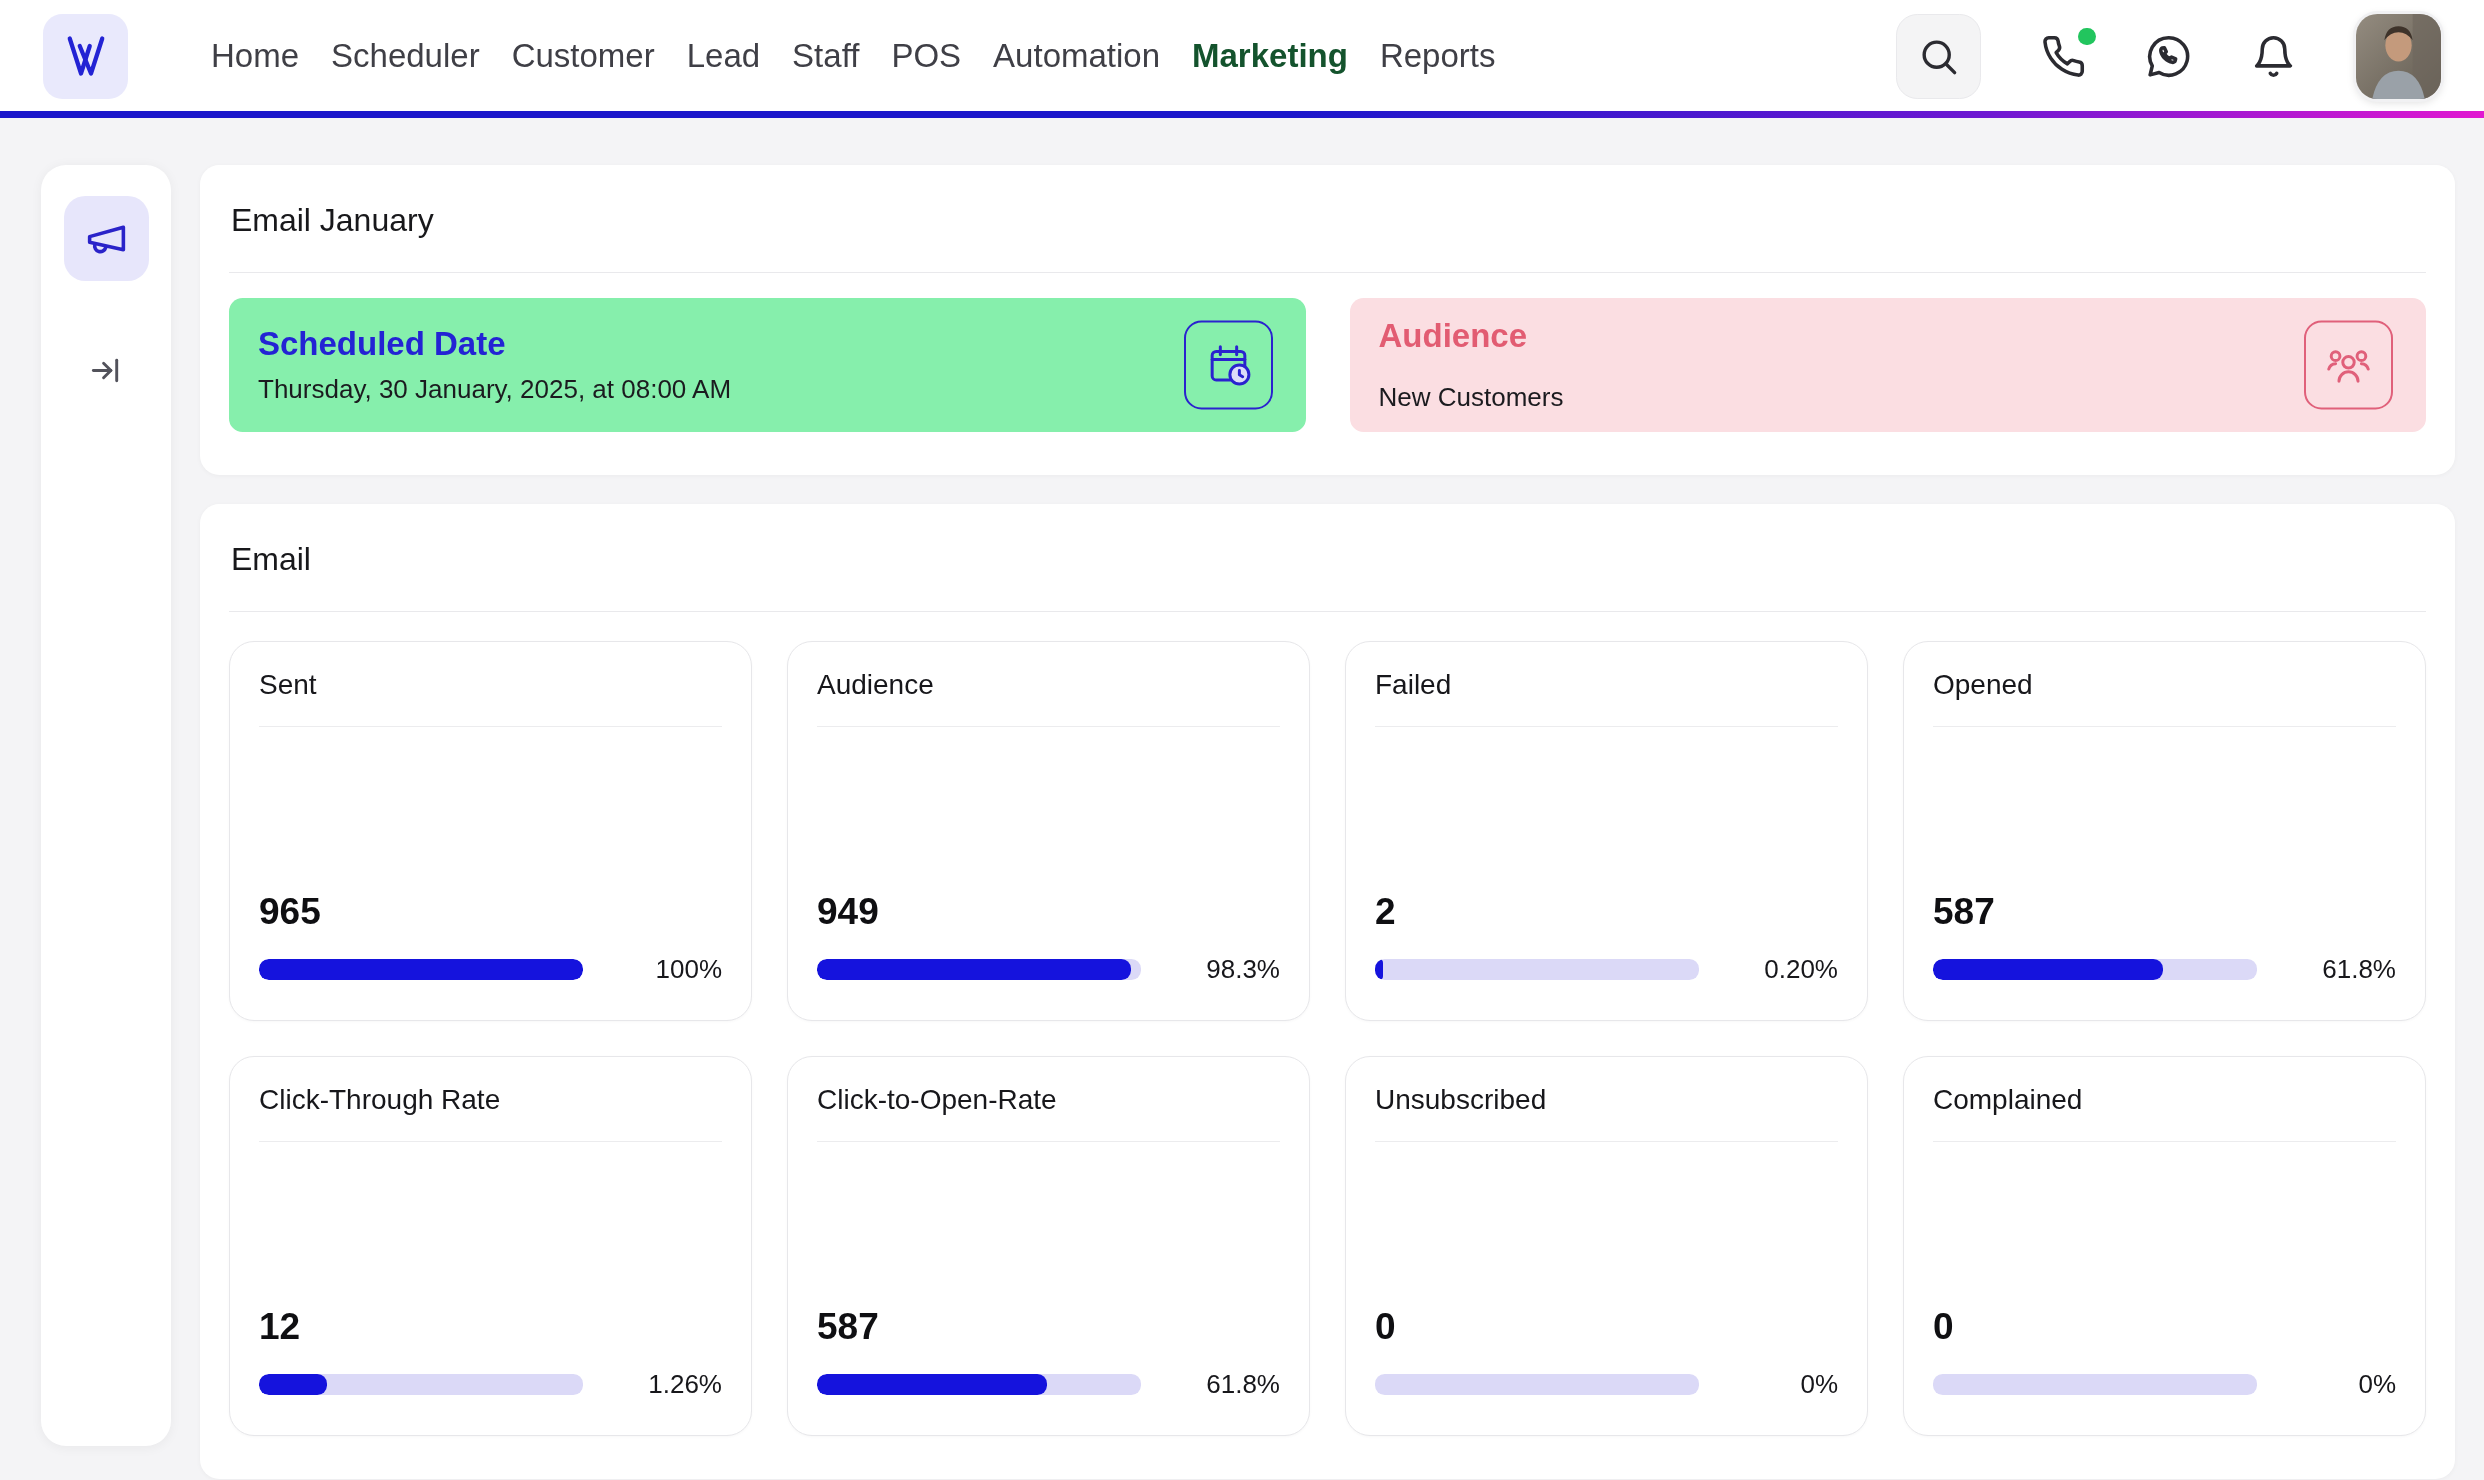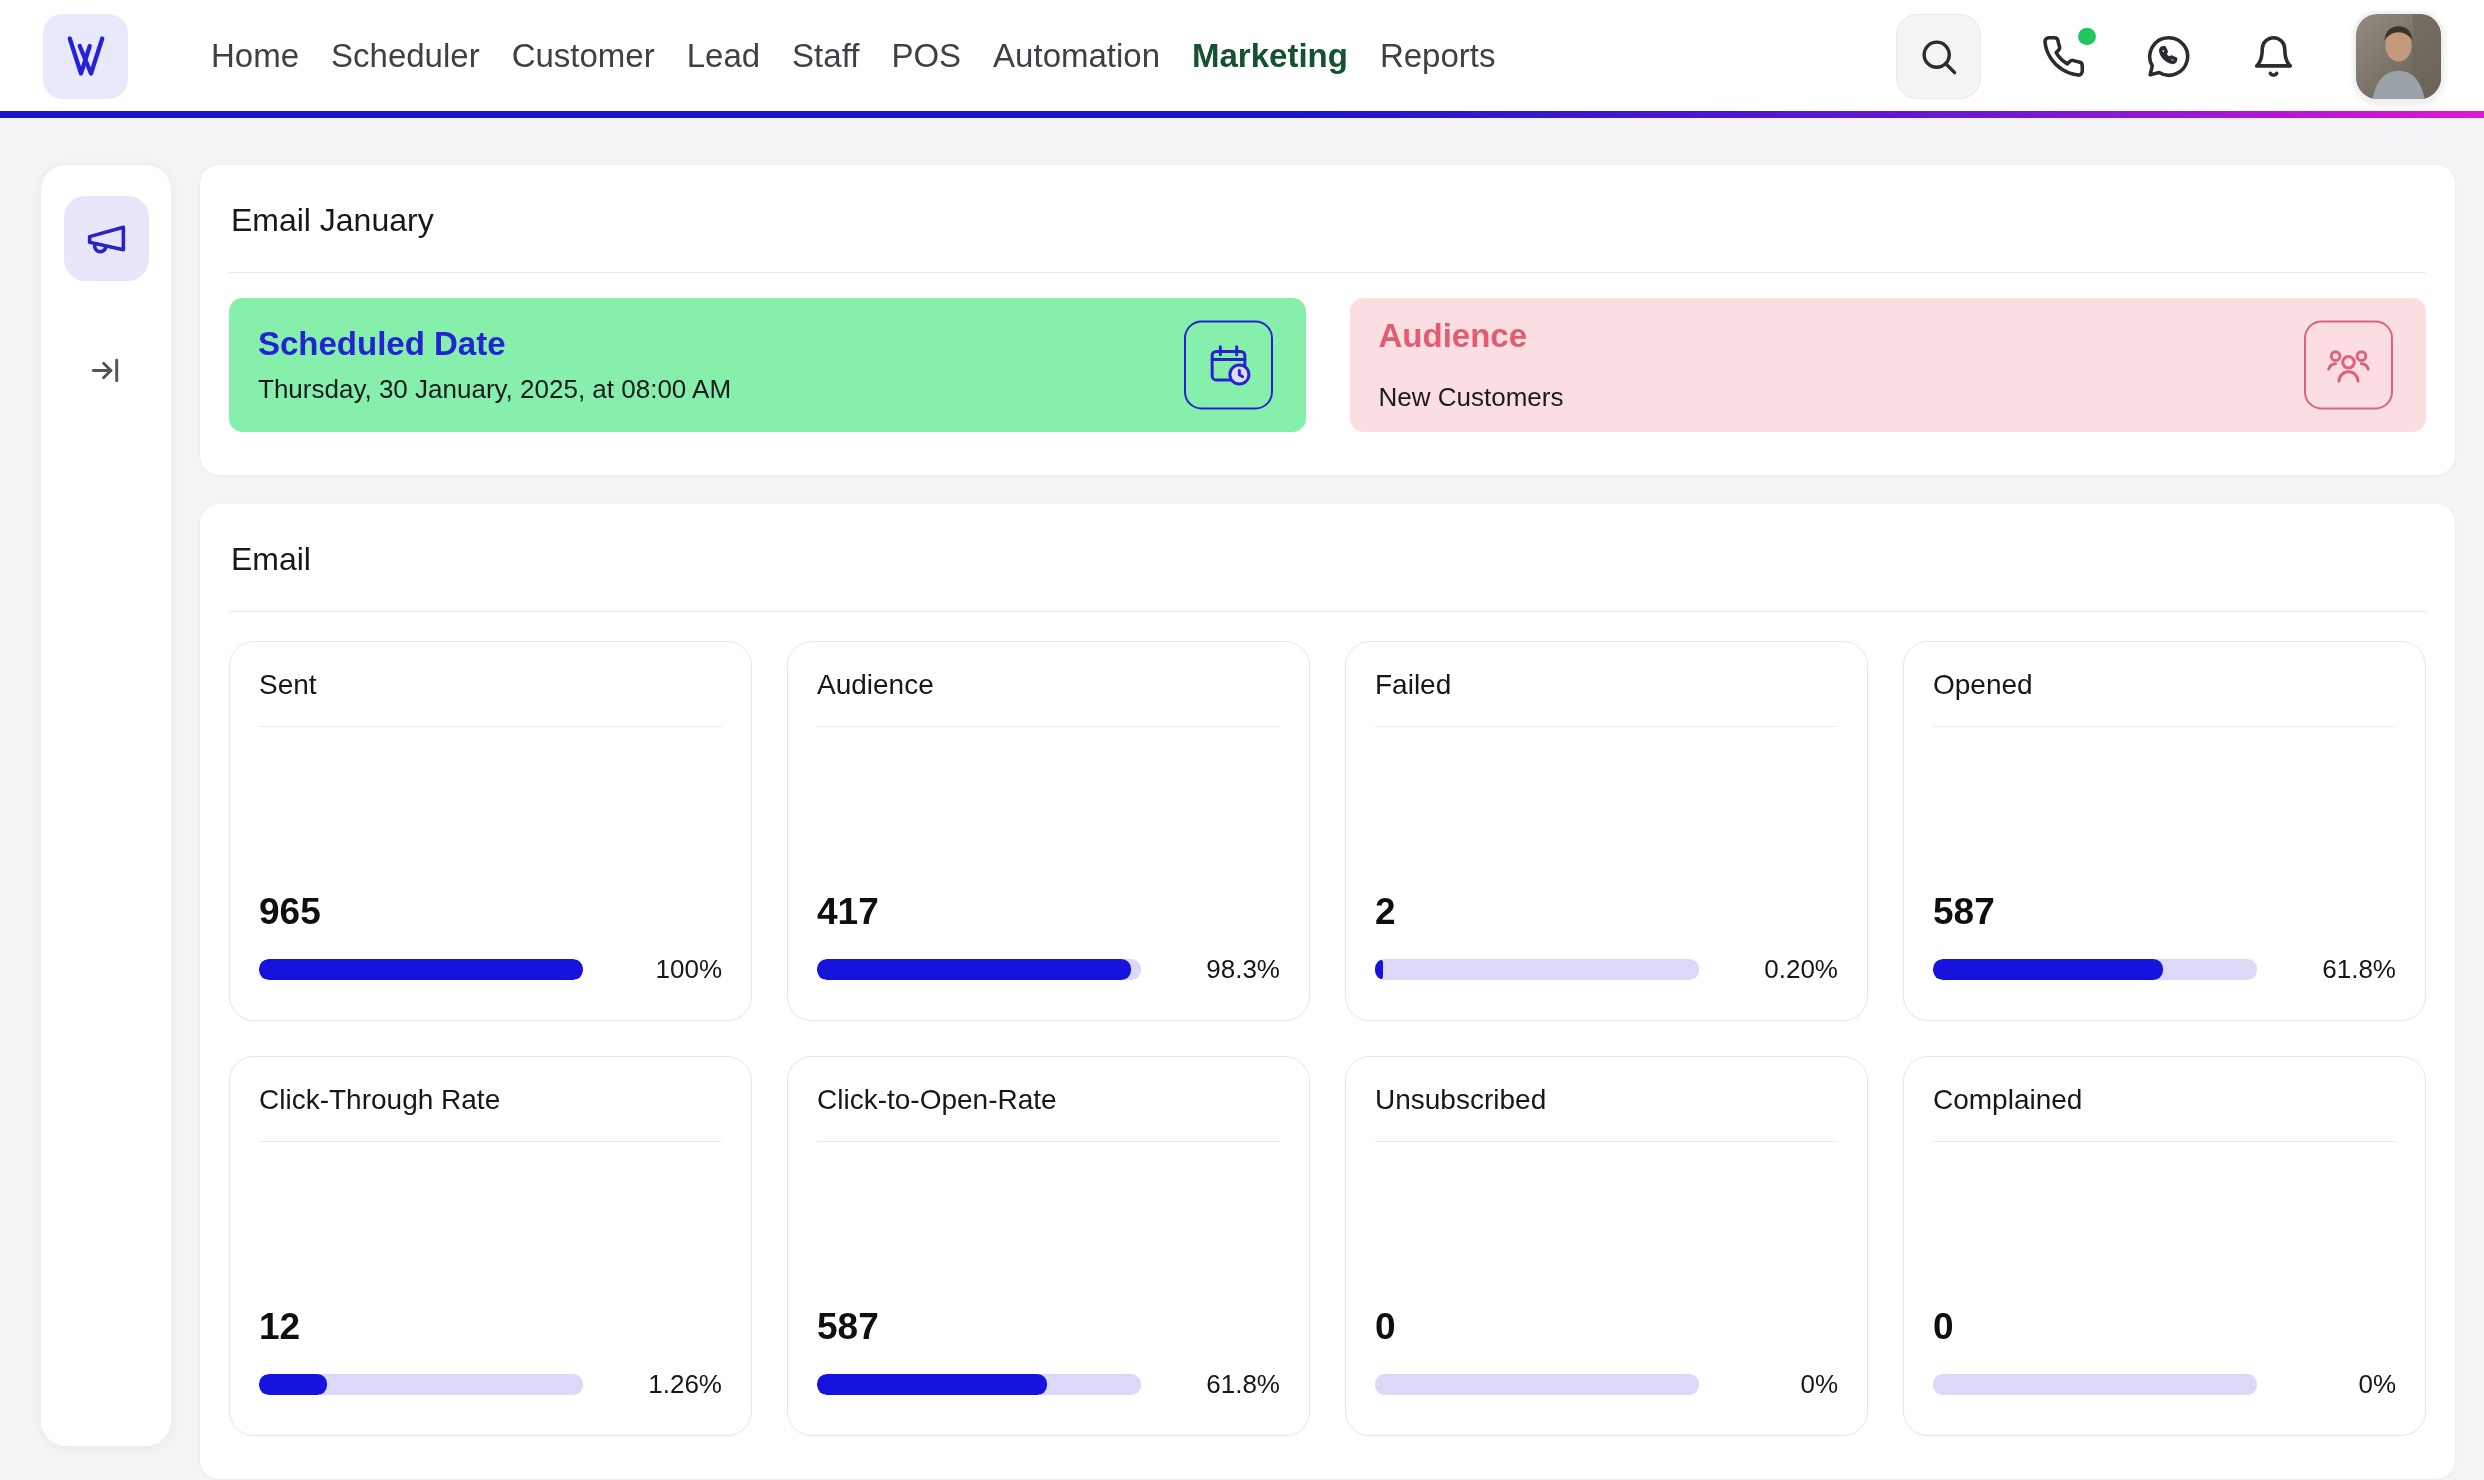--- a/index.html
+++ b/index.html
@@ -256,21 +256,21 @@
         <div class="bar-fill" style="width: 100%;"></div>
       </div>
       <div class="bar-label">100%</div>
     </div>
   </div>
 
   <div class="metric-card">
     <div class="metric-title">Audience</div>
     <hr class="metric-hr">
     <div class="spacer"></div>
-    <div class="metric-value">417</div>
+    <div class="metric-value">949</div>
     <div class="bar-row">
       <div class="bar-track">
         <div class="bar-fill" style="width: 97%;"></div>
       </div>
       <div class="bar-label">98.3%</div>
     </div>
   </div>
 
   <div class="metric-card">
     <div class="metric-title">Failed</div>

